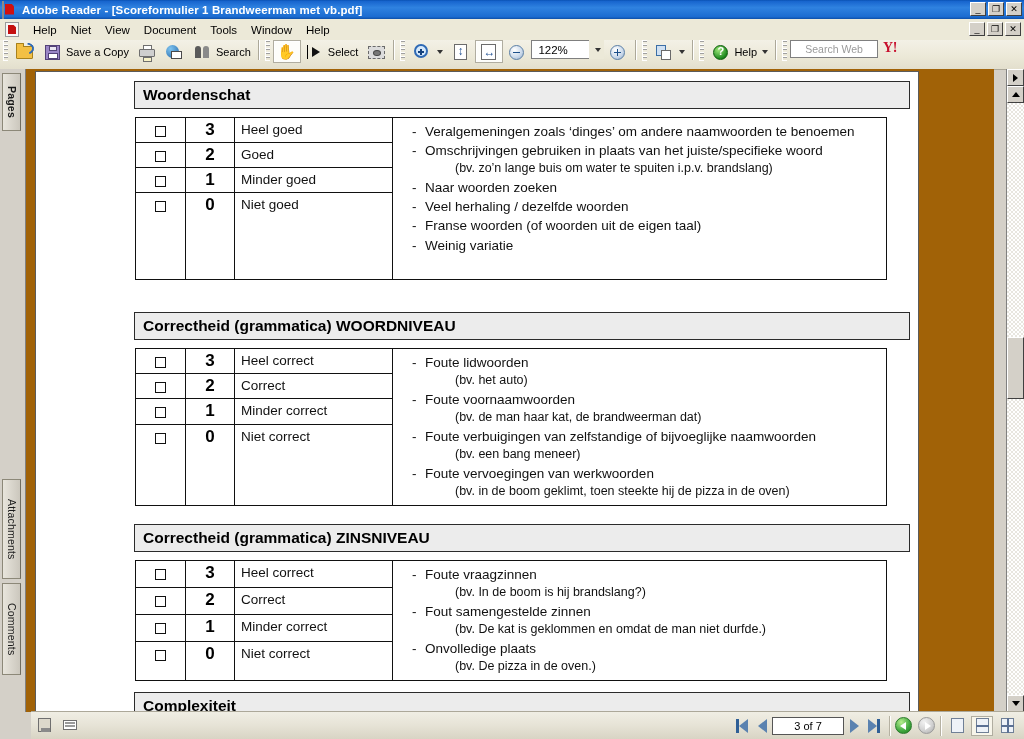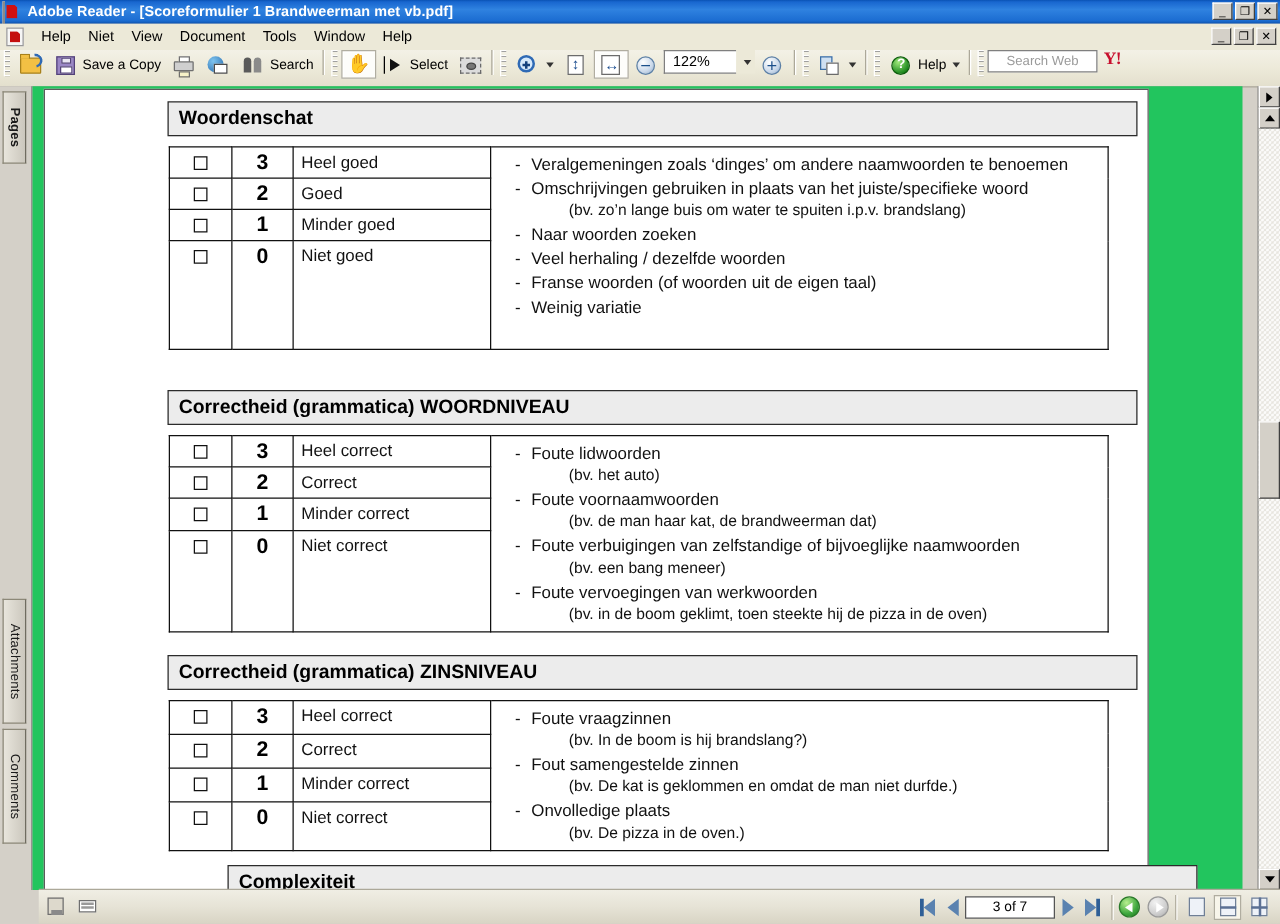--- a/index.html
+++ b/index.html
@@ -172,21 +172,21 @@
     box-sizing: border-box;
     writing-mode: vertical-rl; text-orientation: mixed;
     font-size: 10.5px; color: #1a1a1a; text-align: center;
     padding: 5px 2px; letter-spacing: 0.2px;
   }
   .railtab.bold { font-weight: bold; }
 
   
   .docview {
     position: absolute; left: 26px; top: 69px; width: 968px; height: 643px;
-    background: #22c55e; overflow: hidden;
+    background: #a16207; overflow: hidden;
   }
   .page {
     position: absolute; left: 9px; top: 2px; width: 884px; height: 700px;
     background: #ffffff; border: 1px solid #5b5b5b; box-sizing: border-box;
   }
 
   
   .sechdr {
     margin: 0 0 0 0; background: #ececec; border: 1px solid #2b2b2b;
     box-sizing: border-box; height: 28px; display: flex; align-items: center;
@@ -541,21 +541,21 @@
           <td class="lab">Minder correct</td>
         </tr>
         <tr>
           <td class="cb" style="height:32px;"><span class="chkbox"></span></td>
           <td class="num">0</td>
           <td class="lab">Niet correct</td>
         </tr>
       </tbody>
         </table>
 
-      <div style="position:absolute; left:98px; top:620px; width:776px;margin-left:48px;">
+      <div style="position:absolute; left:98px; top:620px; width:776px;">
         <div class="sechdr" style="height:28px;">
           <span>Complexiteit</span>
         </div>
       </div>
 
     </div>
   </div>
 
   <div class="vscroll">
     <div class="sbbtn" style="top:0;">

